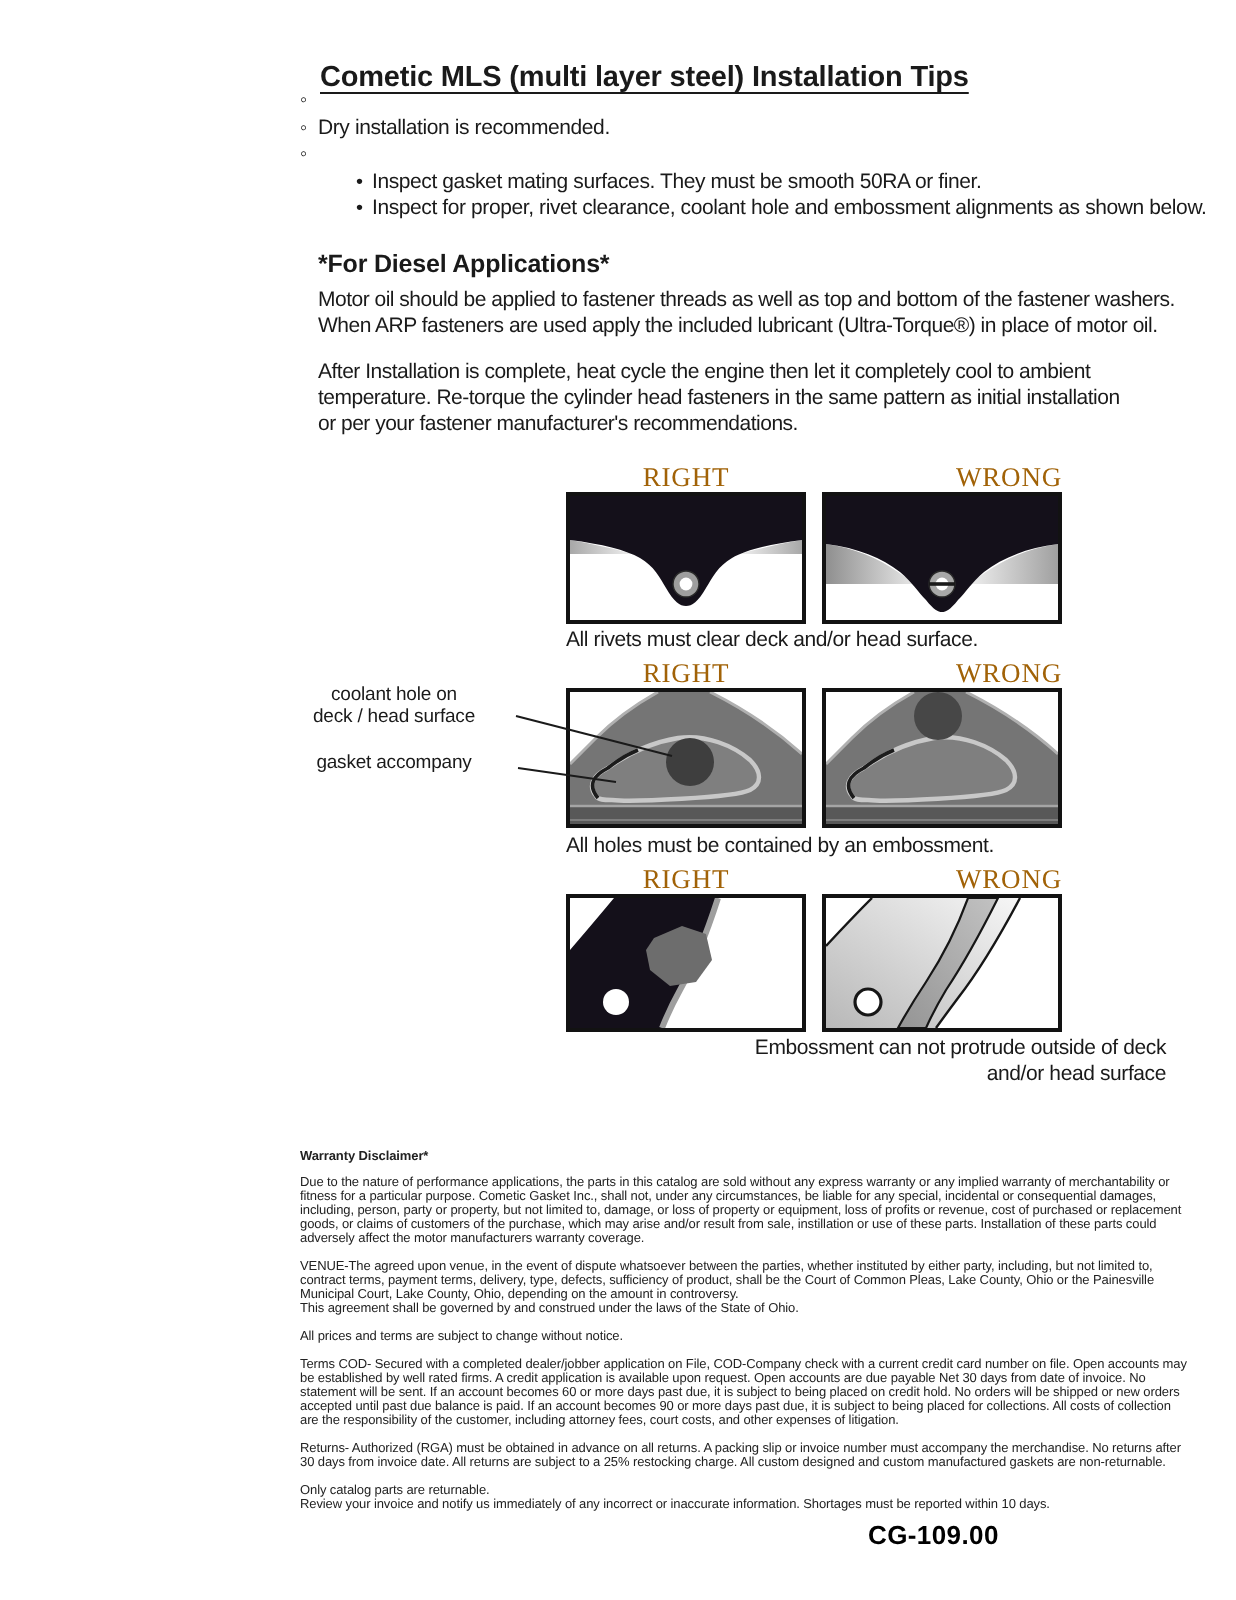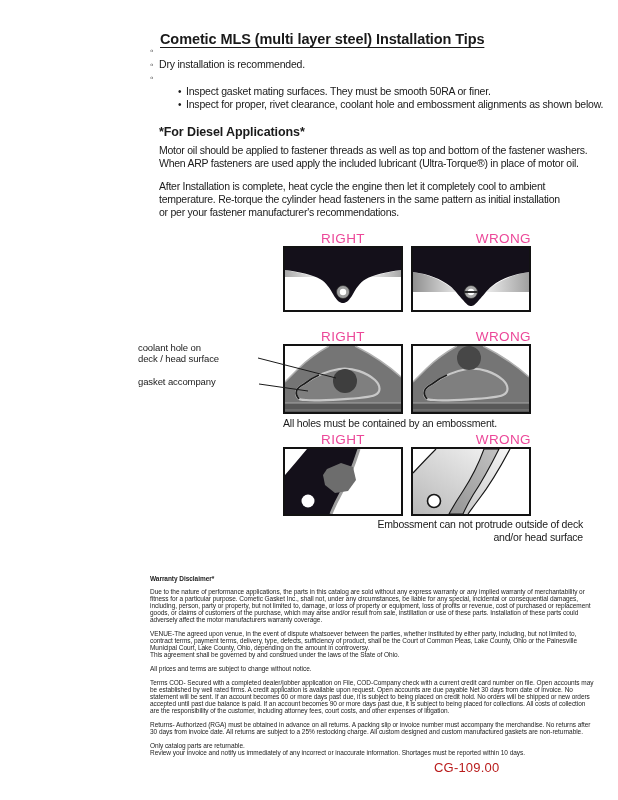--- a/index.html
+++ b/index.html
@@ -14,45 +14,45 @@
   #tips{left:104px;top:44px;font-size:10.5px;line-height:13.5px;letter-spacing:-0.2px;}
   .bullet-row{display:flex;align-items:flex-start;}
   .bullet-row .marker{width:9px;flex:0 0 9px;font-size:10px;}
   .bullet-row.sub{padding-left:28px;}
   .bullet-row.sub .marker{width:8px;flex:0 0 8px;}
 
   #diesel-heading{left:113px;top:115px;font-size:12.5px;font-weight:bold;letter-spacing:-0.1px;}
   .para{left:113px;width:470px;font-size:10.5px;line-height:13.2px;letter-spacing:-0.25px;}
   #p1{top:133px;} #p2{top:169px;} #p3{top:212px;}
 
-  .dlabel{width:120px;text-align:center;font-size:13.5px;letter-spacing:0.4px;color:#ec4899;}
+  .dlabel{width:120px;text-align:center;font-size:13.5px;letter-spacing:0.4px;color:#a16207;font-family:Liberation Serif, serif;}
   .dl-right{left:237px;} .dl-wrong{left:365px;text-align:right;}
   #d1-lr,#d1-lw{top:231px;} #d2-lr,#d2-lw{top:329px;} #d3-lr,#d3-lw{top:432px;}
 
   .dbox{width:120px;border:2px solid #121212;background:#fff;box-sizing:border-box;}
   .dbox svg{display:block;width:100%;height:100%;}
   #d1-r,#d1-w{top:246px;height:66px;}
   #d2-r,#d2-w{top:344px;height:70px;}
   #d3-r,#d3-w{top:447px;height:69px;}
   .bx-right{left:237px;} .bx-wrong{left:365px;}
 
   .caption{left:237px;width:300px;font-size:10.5px;line-height:12.5px;letter-spacing:-0.2px;}
   #cap1{top:314px;} #cap2{top:417px;} #cap3{top:518px;text-align:right;}
 
-  .callout{width:118px;text-align:left;font-size:9.5px;line-height:10.8px;letter-spacing:-0.1px;}
+  .callout{width:118px;text-align:center;font-size:9.5px;line-height:10.8px;letter-spacing:-0.1px;}
   #callout-coolant{left:92px;top:343px;}
   #callout-emboss{left:92px;top:377px;}
   #pointer-lines{left:92px;top:348px;width:215px;height:50px;z-index:5;pointer-events:none;}
 
   #disclaimer{left:104px;top:575px;width:446px;font-size:6.5px;line-height:7px;
               letter-spacing:-0.05px;color:#222222;}
   #disclaimer .disc-h{font-weight:bold;margin:0 0 6px 0;}
   #disclaimer .disc-p{margin:0 0 7px 0;}
 
-  #page-code{left:388px;top:760px;font-size:13px;letter-spacing:0.2px;color:#b91c1c;}
+  #page-code{left:388px;top:760px;font-size:13px;letter-spacing:0.2px;color:#000000;font-weight:bold;}
 </style>
 </head>
 <body>
 
 <div class="page">
 
   <h1 class="abs" id="title">Cometic MLS (multi layer steel) Installation Tips</h1>
 
   <div class="abs" id="tips">
     <div class="bullet-row">
@@ -119,20 +119,21 @@
       </defs>
       <rect x="0" y="0" width="116" height="62" fill="#ffffff"></rect>
       <path d="M0,24 C14,26 26,31 36,38 C40,41 44,43 48,44 L0,44 Z" fill="url(#g2l)"></path>
       <path d="M116,24 C102,26 90,31 80,38 C76,41 72,43 68,44 L116,44 Z" fill="url(#g2r)"></path>
       <path d="M0,0 H116 V24 C100,26 88,31 79,38 C73,43 70,48 66,52 C62,57 60,58 58,58 C56,58 54,57 50,52 C46,48 43,43 37,38 C28,31 16,26 0,24 Z" fill="#14101a"></path>
       <circle cx="58" cy="44" r="6.5" fill="#a8a8a8" stroke="#2a2a2a" stroke-width="0.7"></circle>
       <circle cx="58" cy="44" r="3.2" fill="#ffffff"></circle>
       <line x1="51.5" y1="44" x2="64.5" y2="44" stroke="#1a1a1a" stroke-width="1.8"></line>
     </svg>
   </div>
+  <div class="abs caption preline" id="cap1">All rivets must clear deck and/or head surface.</div>
 
   <div class="abs dlabel dl-right" id="d2-lr">RIGHT</div>
   <div class="abs dlabel dl-wrong" id="d2-lw">WRONG</div>
 
   <div class="abs callout preline" id="callout-coolant">coolant hole on
 deck / head surface</div>
   <div class="abs callout preline" id="callout-emboss">gasket accompany</div>
   <svg class="abs" id="pointer-lines" viewBox="0 0 215 50">
     <line x1="120" y1="10" x2="198" y2="30" stroke="#1a1a1a" stroke-width="1"></line>
     <line x1="121" y1="36" x2="170" y2="43" stroke="#1a1a1a" stroke-width="1"></line>

